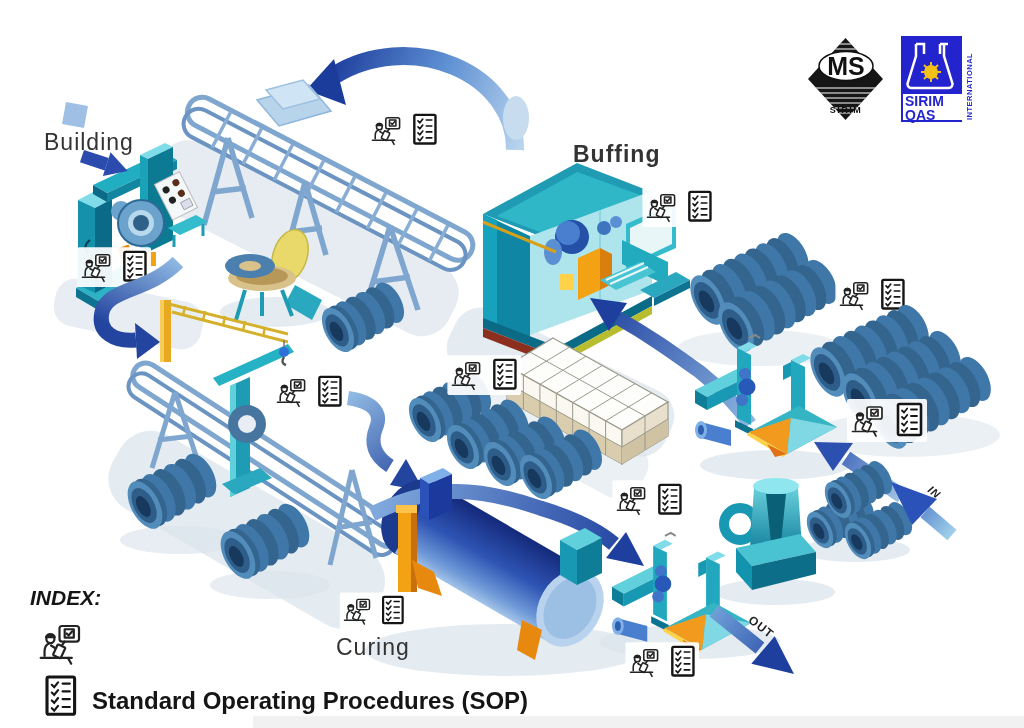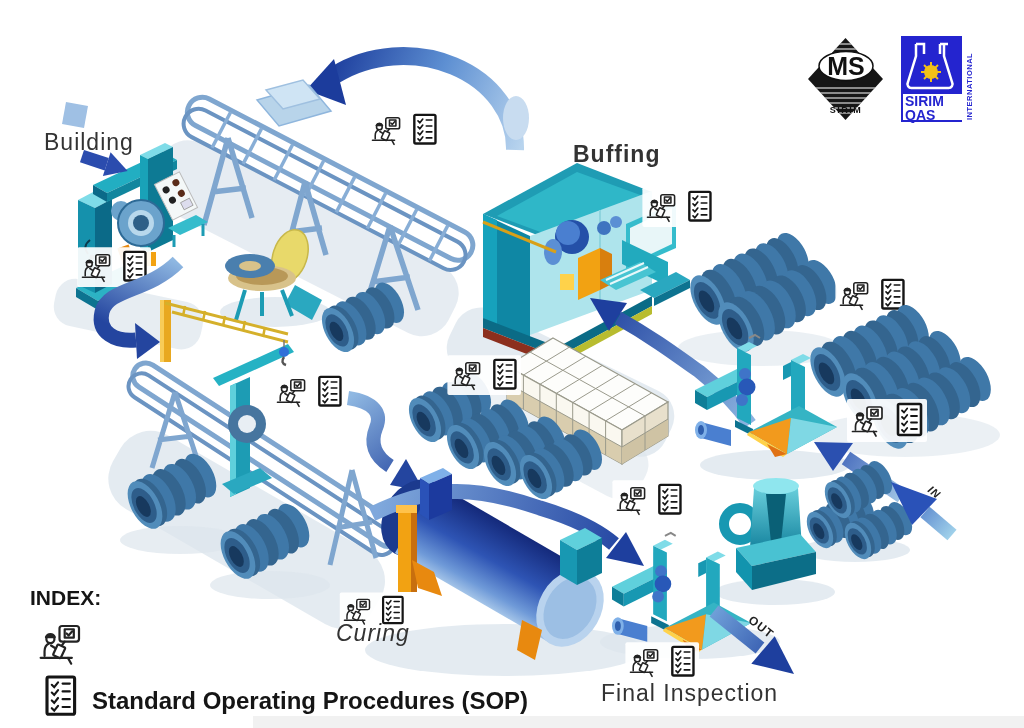--- a/index.html
+++ b/index.html
@@ -456,20 +456,19 @@
   <text x="905" y="106" font-family="Liberation Sans,sans-serif" font-size="14" font-weight="bold" fill="#2424cf">SIRIM</text>
   <text x="905" y="120" font-family="Liberation Sans,sans-serif" font-size="14" font-weight="bold" fill="#2424cf">QAS</text>
   <text x="972" y="120" font-family="Liberation Sans,sans-serif" font-size="7.5" font-weight="bold" letter-spacing="0.5" fill="#2424cf" transform="rotate(-90 972 120)">INTERNATIONAL</text>
 </g>
 
 <rect x="253" y="716" width="771" height="12" fill="#f1f1f1"></rect>
 </svg>
 
 <div class="lbl station" style="left:44px;top:129px;">Building</div>
 <div class="lbl station" style="left:573px;top:141px;font-weight:bold;">Buffing</div>
-<div class="lbl station" style="left:336px;top:620px;font-style:italic;">Curing</div>
-<div class="lbl station" style="left:601px;top:680px;">Final Inspection</div>
-<div class="lbl legend" style="left:30px;top:586px;font-size:21px;">INDEX:</div>
+<div class="lbl station" style="left:336px;top:634px;">Curing</div>
+<div class="lbl legend" style="left:30px;top:586px;font-size:21px;font-style:italic;">INDEX:</div>
 <div class="lbl legend" style="left:92px;top:687px;font-size:24px;">Standard Operating Procedures (SOP)</div>
 <div class="lbl" style="left:928px;top:486px;font-size:11px;font-weight:700;font-style:italic;letter-spacing:1px;transform:rotate(38deg);color:#222;">IN</div>
 <div class="lbl" style="left:747px;top:620px;font-size:12px;font-weight:700;letter-spacing:1px;transform:rotate(38deg);color:#222;">OUT</div>
 
 </div>
 
 </body></html>

